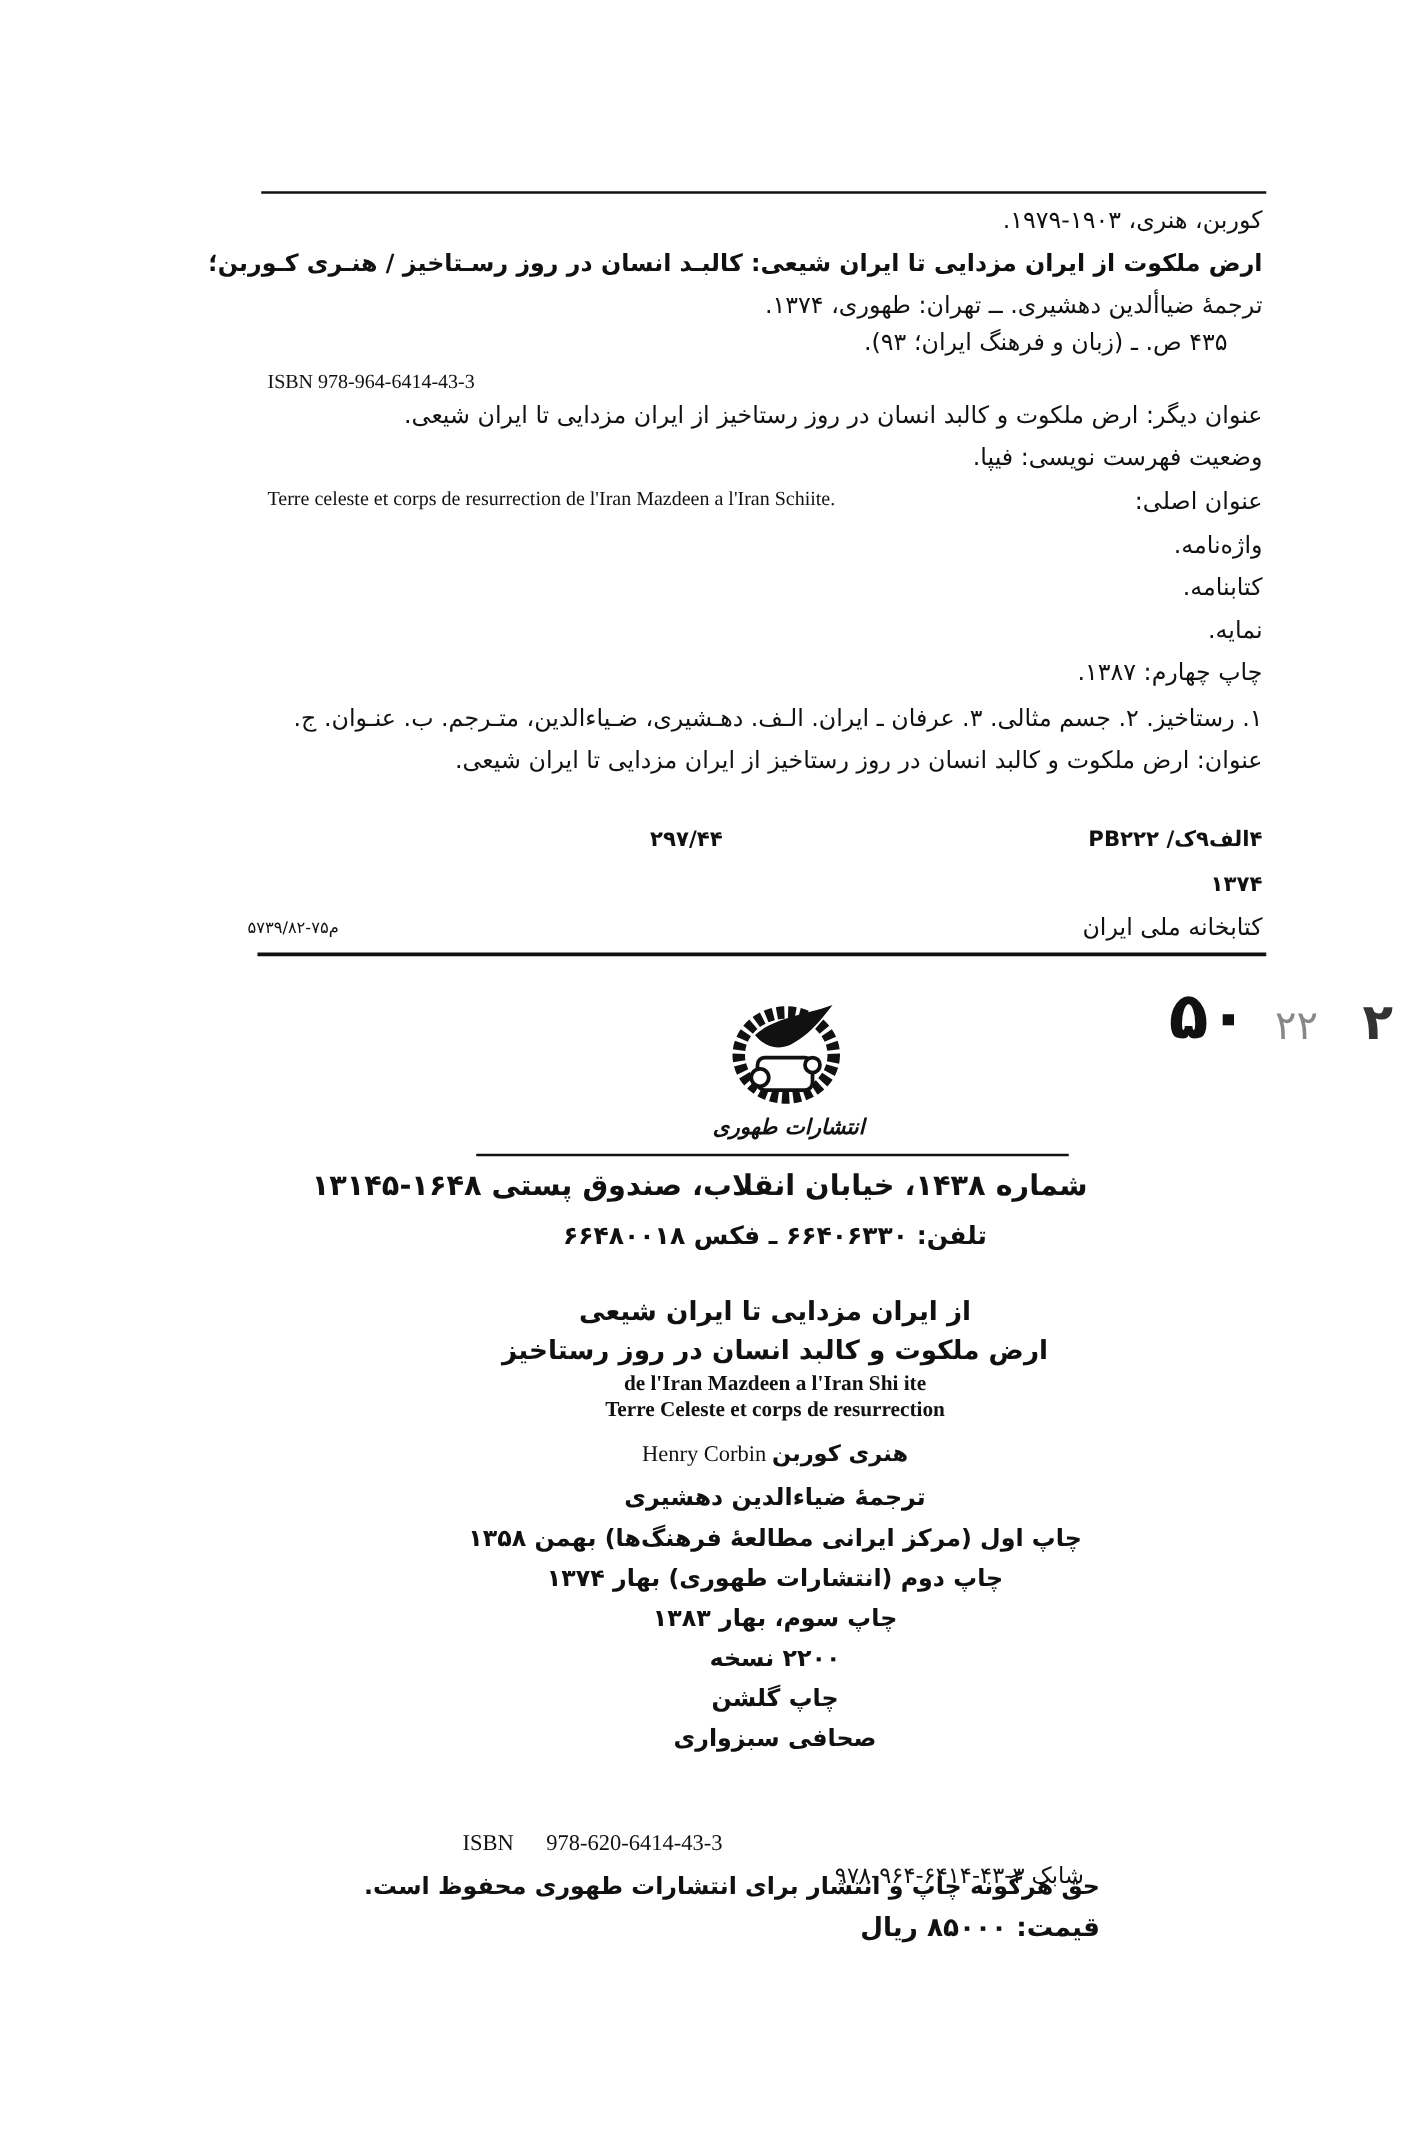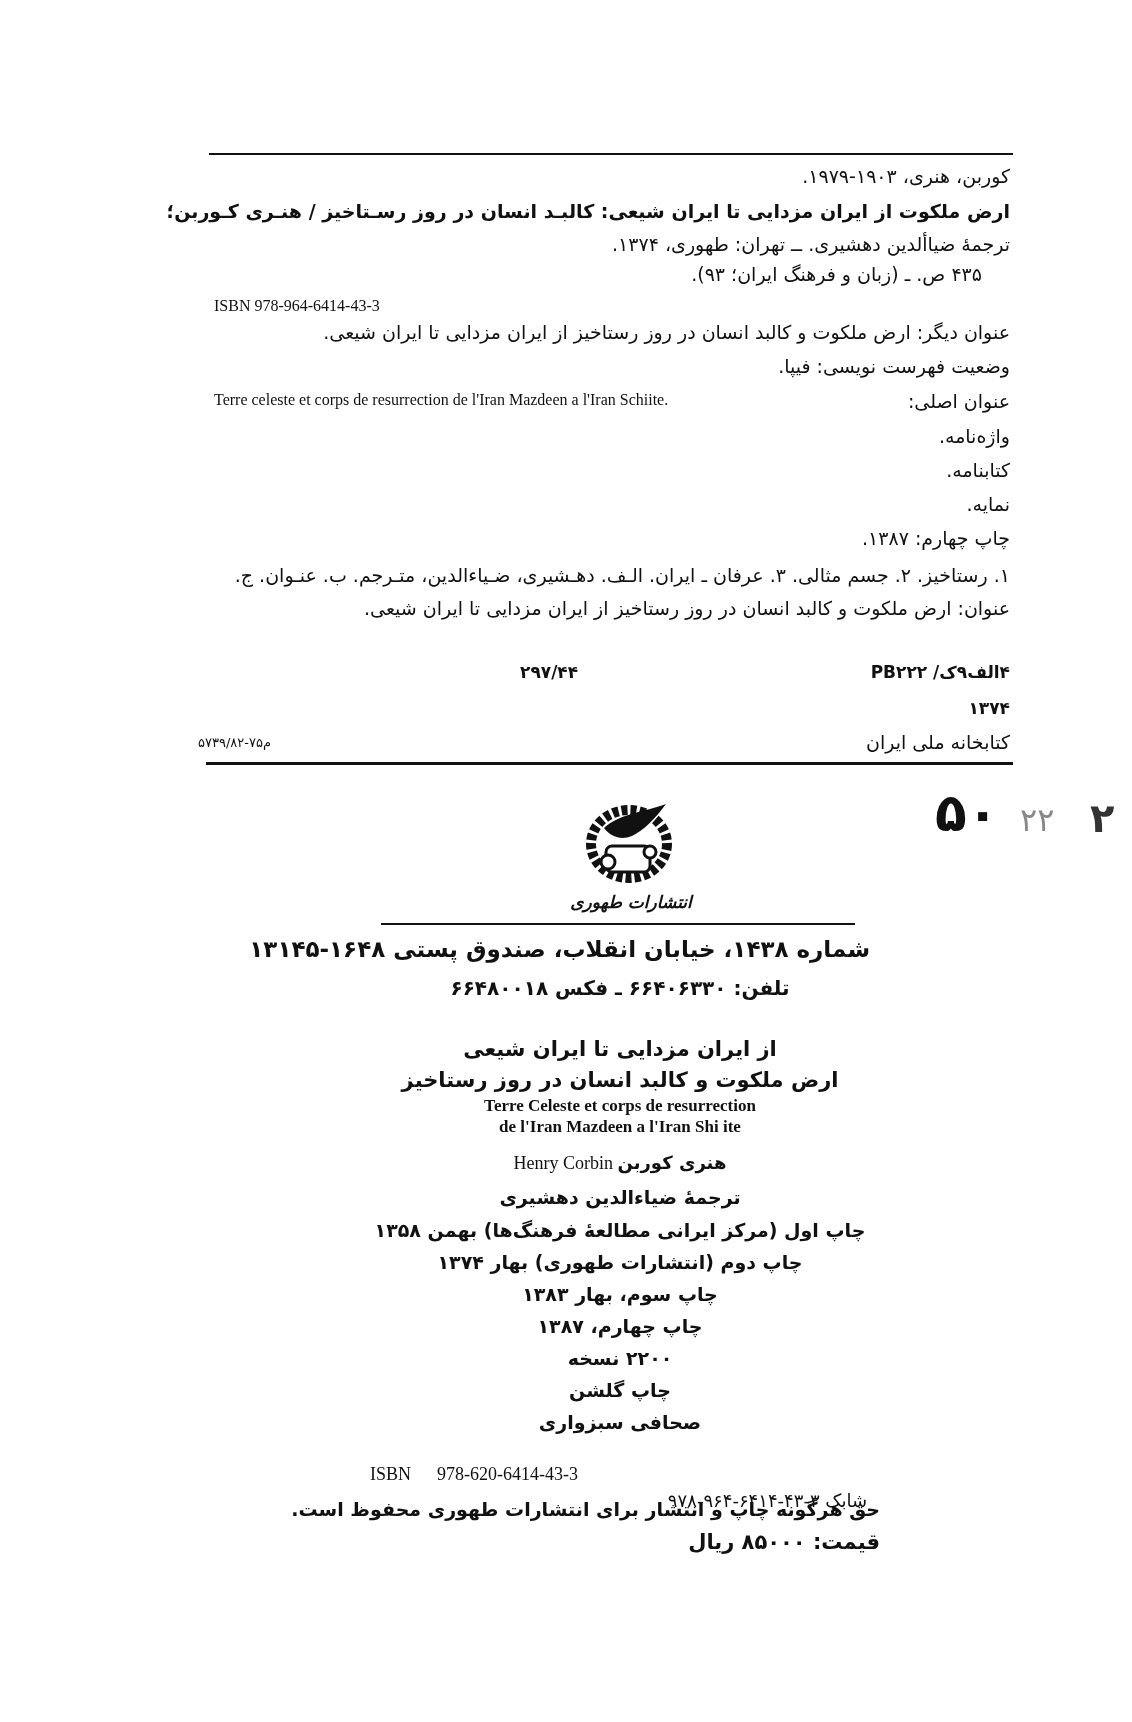--- a/index.html
+++ b/index.html
@@ -66,31 +66,30 @@
 </div>
 
 <div class="rule" style="left:381px; top:923px; width:474px; height:2px;"></div>
 
 <div class="abs fa" style="right:262px; top:934px; font-size:23px; line-height:30px; font-weight:bold;">شماره ۱۴۳۸، خیابان انقلاب، صندوق پستی ۱۶۴۸-۱۳۱۴۵</div>
 <div class="abs fa" style="left:420px; width:400px; top:974px; font-size:20px; line-height:28px; text-align:center; font-weight:bold;">تلفن: ۶۶۴۰۶۳۳۰ ـ فکس ۶۶۴۸۰۰۱۸</div>
 
 <div class="center-col" style="top:1034px;">
   <span class="fa bold" style="font-size:21px; line-height:30px;">از ایران مزدایی تا ایران شیعی</span>
   <span class="fa bold" style="font-size:21px; line-height:32px;">ارض ملکوت و کالبد انسان در روز رستاخیز</span>
+  <span class="lat bold" style="font-size:17px; line-height:22px;">de l'Iran Mazdeen a l'Iran Shi ite</span>
   <span class="lat bold" style="font-size:17px; line-height:20px;">Terre Celeste et corps de resurrection</span>
-  <span class="lat bold" style="font-size:17px; line-height:22px;">de l'Iran Mazdeen a l'Iran Shi ite</span>
   <span style="display:block; margin-top:12px; font-size:18px; line-height:26px; white-space:nowrap;">
     <span class="lat" style="display:inline;margin-top:27px;">Henry Corbin</span>
     <span class="fa bold" style="display:inline;">هنری کوربن</span>
   </span>
   <span class="fa bold" style="font-size:19px; line-height:34px; margin-top:4px;">ترجمهٔ ضیاءالدین دهشیری</span>
   <span class="fa bold" style="font-size:19px; line-height:32px;">چاپ اول (مرکز ایرانی مطالعهٔ فرهنگ‌ها) بهمن ۱۳۵۸</span>
   <span class="fa bold" style="font-size:19px; line-height:32px;">چاپ دوم (انتشارات طهوری) بهار ۱۳۷۴</span>
   <span class="fa bold" style="font-size:19px; line-height:32px;">چاپ سوم، بهار ۱۳۸۳</span>
-  <span class="fa bold" style="font-size:19px; line-height:32px;">چاپ چهارم، ۱۳۸۷</span>
   <span class="fa bold" style="font-size:19px; line-height:32px;">۲۲۰۰ نسخه</span>
   <span class="fa bold" style="font-size:19px; line-height:32px;">چاپ گلشن</span>
   <span class="fa bold" style="font-size:19px; line-height:32px;">صحافی سبزواری</span>
 </div>
 
 <div class="abs lat" style="left:370px; top:1462px; font-size:18px; line-height:24px;">ISBN</div>
 <div class="abs lat" style="left:437px; top:1462px; font-size:18px; line-height:24px;">978-620-6414-43-3</div>
 <div class="abs fa" style="right:265px; top:1461px; font-size:18px; line-height:24px;margin-top:28px;">شابک ۳-۴۳-۶۴۱۴-۹۶۴-۹۷۸</div>
 
 <div class="abs fa bold" style="left:360px; width:520px; top:1494px; font-size:19px; line-height:30px; text-align:center;">حق هرگونه چاپ و انتشار برای انتشارات طهوری محفوظ است.</div>

